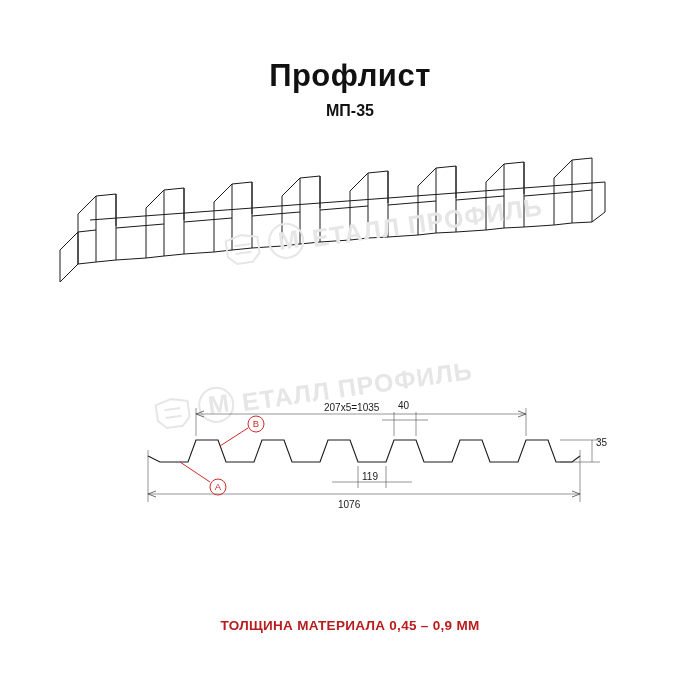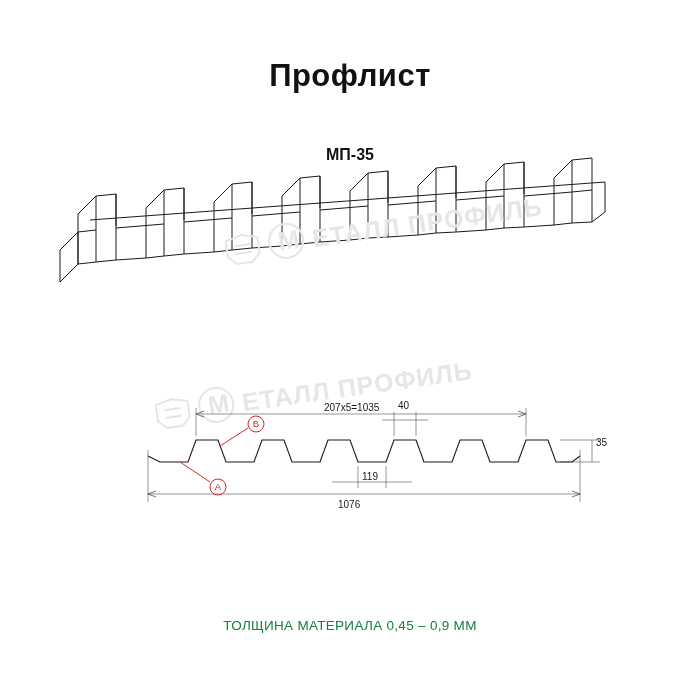--- a/index.html
+++ b/index.html
@@ -34,32 +34,31 @@
   }
   .subtitle {
     position: absolute;
     top: 102px;
     left: 0;
     width: 700px;
     text-align: center;
     font-size: 16px;
     font-weight: bold;
     color: #111111;
-    margin-top: 44px;
   }
   .footnote {
     position: absolute;
     top: 618px;
     left: 0;
     width: 700px;
     text-align: center;
     font-size: 13.5px;
-    font-weight: normal;
+    font-weight: bold;
     letter-spacing: 0.3px;
-    color: #15803d;
+    color: #b91c1c;
   }
   
   .iso-wrap {
     position: absolute;
     left: 60px;
     top: 160px;
     width: 580px;
     height: 160px;
   }
   .sect-wrap {

